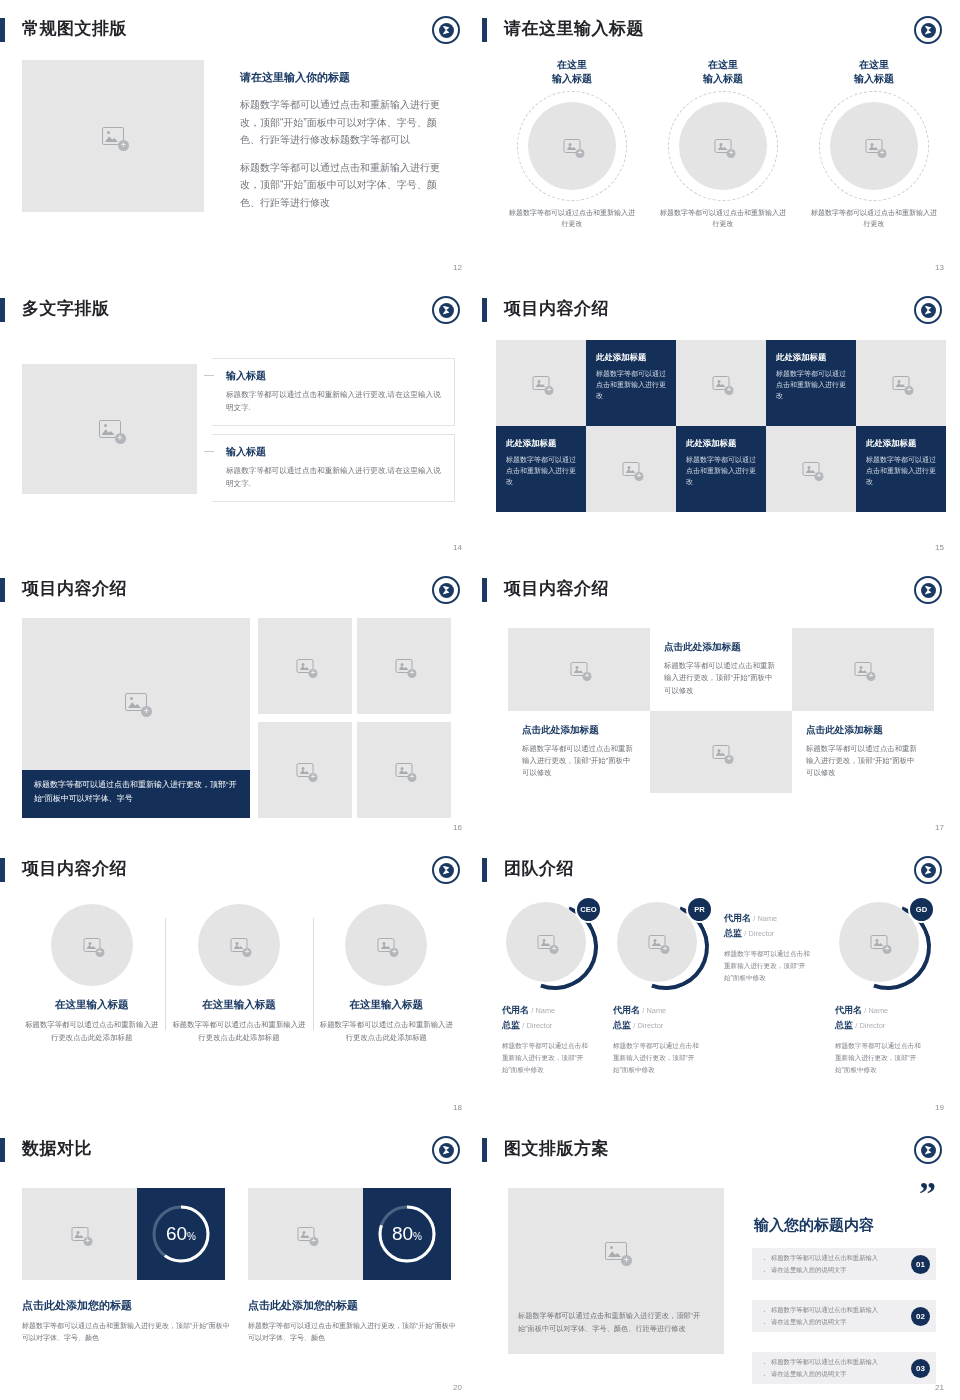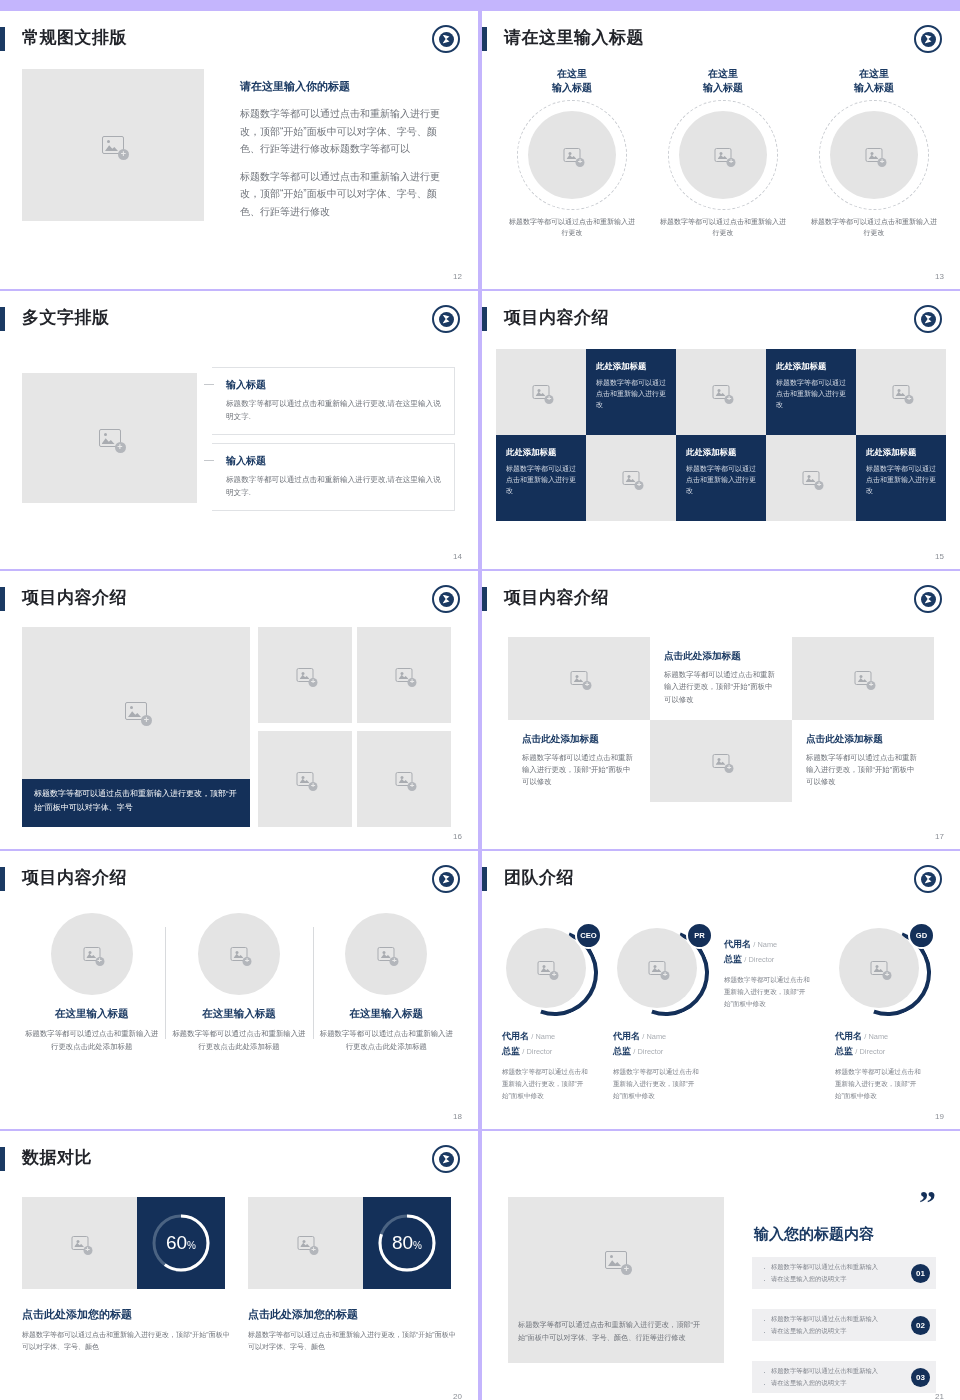--- a/index.html
+++ b/index.html
@@ -8,22 +8,22 @@
     background: #e9eaec;
     font-family: "Liberation Sans", "DejaVu Sans", sans-serif;
   }
   #sheet {
     width: 960px; height: 1400px;
     display: grid;
     grid-template-columns: 478px 478px;
     grid-template-rows: repeat(5, 278px);
     column-gap: 4px;
     row-gap: 2px;
-    padding: 11px 0 0 0;
-    background: #c4b5fd;
+    padding: 2px 0 0 0;
+    background: #ffffff;
   }
   .slide {
     position: relative;
     background: #ffffff;
     overflow: hidden;
   }
 
   
   .s-head { position: absolute; left: 0; top: 14px; right: 18px; height: 30px; }
   .title-bar {
@@ -160,21 +160,21 @@
     content: ""; position: absolute; left: 0; top: 14px; width: 1px; height: 112px; background: #d8dadd;
   }
   #s18 .circ {
     width: 82px; height: 82px; border-radius: 50%; background: #e4e4e4;
     margin: 0 auto 12px; position: relative;
   }
   #s18 h5 { color: #1b3a63; font-size: 10.5px; font-weight: bold; margin-bottom: 7px; }
   #s18 p { color: #6f737a; font-size: 7.4px; line-height: 1.75; }
 
   
-  #s19 .cols { position: absolute; left: 20px; top: 73px; right: 14px; display: flex; }
+  #s19 .cols { position: absolute; left: 20px; top: 56px; right: 14px; display: flex; }
   #s19 .col { flex: 1; position: relative; }
   #s19 .avwrap { position: relative; width: 92px; height: 92px; margin-left: 4px; }
   #s19 .arc {
     position: absolute; left: 6px; top: 6px; width: 86px; height: 86px;
     border-radius: 50%; border: 4px solid #143059;
     border-top-color: transparent; border-left-color: transparent;
     transform: rotate(-25deg);
   }
   #s19 .av {
     position: absolute; left: 0; top: 4px; width: 80px; height: 80px;
@@ -641,20 +641,27 @@
     </div>
     <div class="cap b">
       <h5>点击此处添加您的标题</h5>
       <p>标题数字等都可以通过点击和重新输入进行更改，顶部“开始”面板中可以对字体、字号、颜色</p>
     </div>
 
     <div class="pgnum">20</div>
   </section>
 
   <section class="slide" id="s21">
+    <div class="s-head">
+      <div class="title-bar"></div>
+      <div class="s-title">图文排版方案</div>
+      <div class="logo">
+          <div class="inner"></div>
+        </div>
+    </div>
     <div class="pic">
       <div class="ph-ico" style="top:38%">
           <span class="dt"></span>
         </div>
       <div class="piccap">标题数字等都可以通过点击和重新输入进行更改，顶部“开始”面板中可以对字体、字号、颜色、行距等进行修改</div>
     </div>
     <div class="quote">”</div>
     <div class="rtitle">输入您的标题内容</div>
     <div class="items">
       <div class="it">

